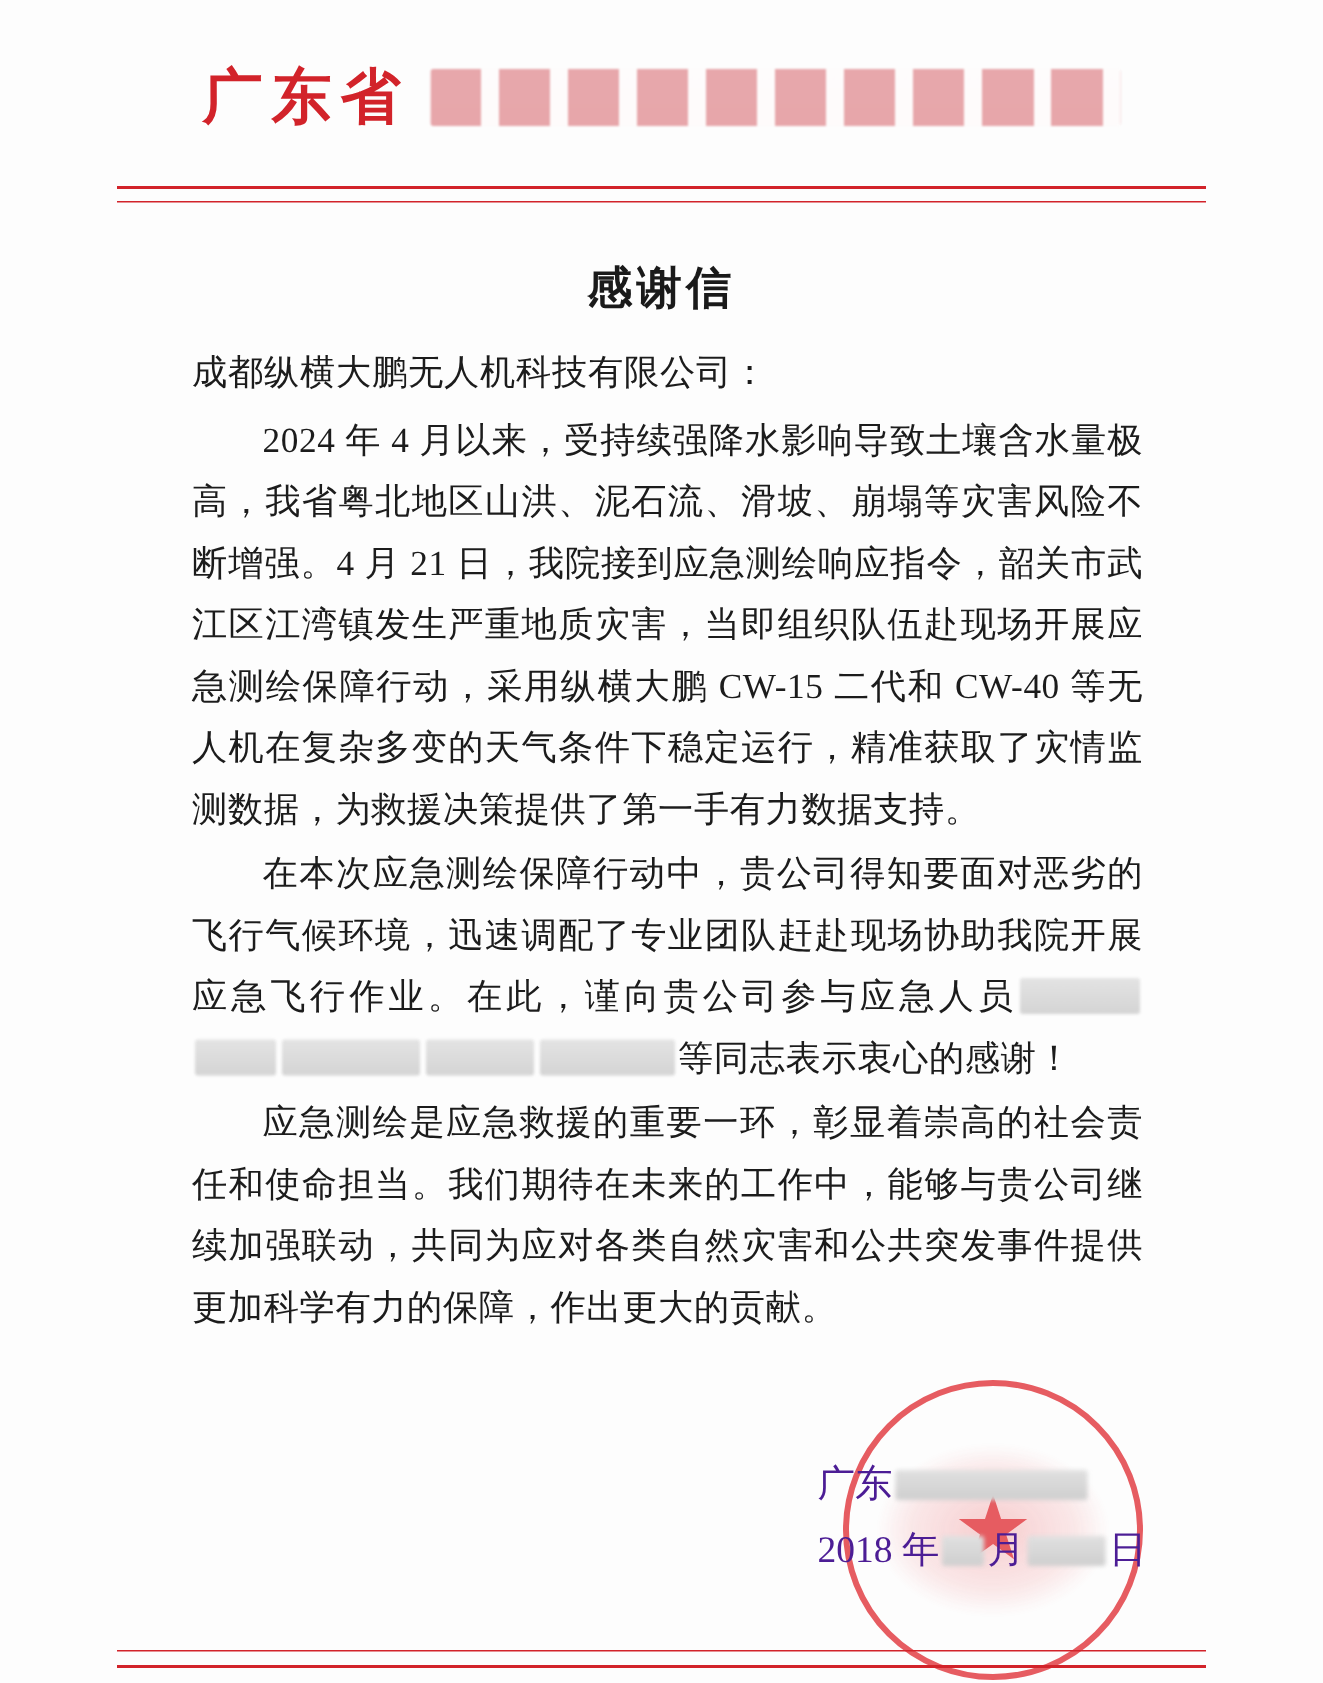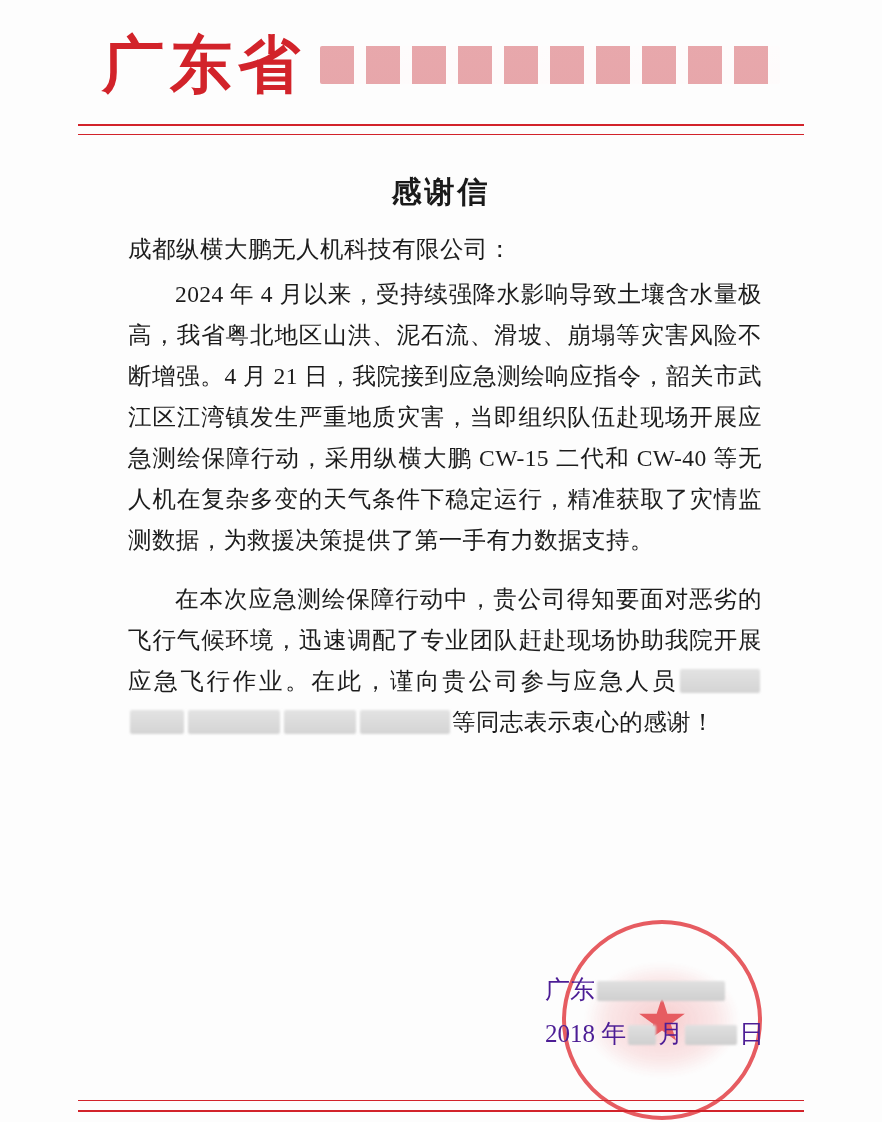--- a/index.html
+++ b/index.html
@@ -25,21 +25,21 @@
     left: 0;
     width: 882px;
     height: 62px;
     display: flex;
     align-items: center;
     justify-content: center;
   }
   .letterhead-text {
     font-family: "Liberation Serif", "DejaVu Serif", serif;
     font-weight: bold;
-    font-size: 62px;
+    font-size: 40px;
     letter-spacing: 6px;
     color: #d2232a;
     white-space: nowrap;
     line-height: 1;
   }
   .redacted-head {
     display: inline-block;
     vertical-align: middle;
     height: 38px;
     margin-left: 14px;
@@ -103,21 +103,21 @@
   }
   .para {
     margin: 0;
     text-indent: 2em;
     text-align: justify;
     text-justify: inter-ideograph;
     letter-spacing: 0.4px;
     font-family: Liberation Serif, serif;
   }
   .para + .para {
-    margin-top: 18px;
+    margin-top: 2px;
   }
   .latin {
     font-family: "Liberation Serif", "DejaVu Serif", serif;
   }
   .redacted-inline {
     display: inline-block;
     vertical-align: -4px;
     height: 24px;
     margin: 0 2px;
     border-radius: 2px;
@@ -198,20 +198,21 @@
 
   <div class="content">
     <p class="salutation">成都纵横大鹏无人机科技有限公司：</p>
 
     <p class="para">2024 年 4 月以来，受持续强降水影响导致土壤含水量极高，我省粤北地区山洪、泥石流、滑坡、崩塌等灾害风险不断增强。4 月 21 日，我院接到应急测绘响应指令，韶关市武江区江湾镇发生严重地质灾害，当即组织队伍赴现场开展应急测绘保障行动，采用纵横大鹏 CW-15 二代和 CW-40 等无人机在复杂多变的天气条件下稳定运行，精准获取了灾情监测数据，为救援决策提供了第一手有力数据支持。</p>
 
     <p class="para">
       <span>在本次应急测绘保障行动中，贵公司得知要面对恶劣的飞行气候环境，迅速调配了专业团队赶赴现场协助我院开展应急飞行作业。在此，谨向贵公司参与应急人员</span><span class="redacted-inline" style="width:80px;"></span><span class="redacted-inline" style="width:54px;"></span><span class="redacted-inline" style="width:92px;"></span><span class="redacted-inline" style="width:72px;"></span><span class="redacted-inline" style="width:90px;"></span><span>等同志表示衷心的感谢！</span>
     </p>
 
+    <p class="para">应急测绘是应急救援的重要一环，彰显着崇高的社会责任和使命担当。我们期待在未来的工作中，能够与贵公司继续加强联动，共同为应对各类自然灾害和公共突发事件提供更加科学有力的保障，作出更大的贡献。</p>
   </div>
 
   <div class="seal">
     <div class="seal-blur"></div>
     <div class="seal-star">★</div>
   </div>
 
   <div class="signature">
     <div class="sig-line">
       <span>广东</span><span class="redacted-sig" style="width:128px;"></span>

